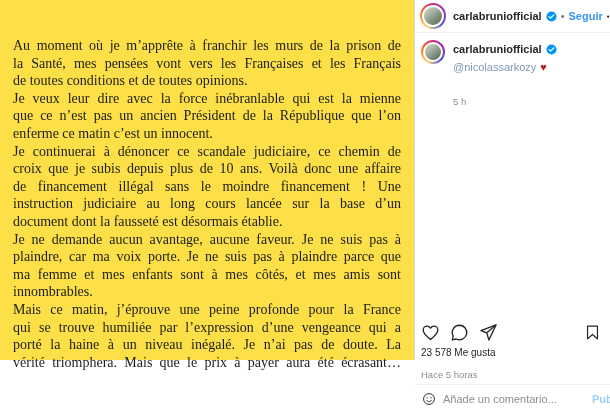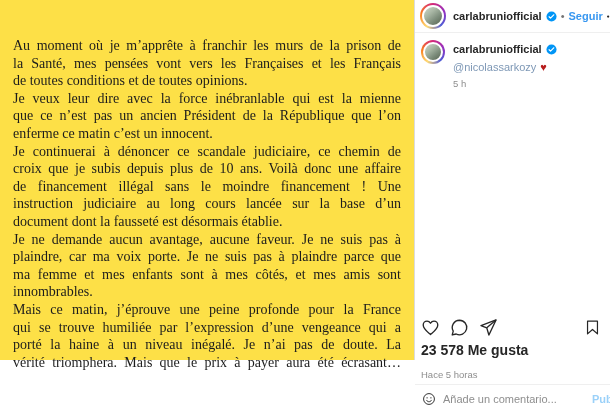--- a/index.html
+++ b/index.html
@@ -36,27 +36,27 @@
   .follow-link { color:#3897f0; font-size:11px; font-weight:700; cursor:pointer; }
   .more-btn { margin-left:auto; border:none; background:none; cursor:pointer;
               display:flex; align-items:center; padding:2px; }
 
   .comments { flex:1; padding:7px 8px 0 6px; overflow:hidden; }
   .caption-row { display:flex; gap:8px; }
   .caption-body { font-size:11px; line-height:14px; color:#262626; padding-top:2px; }
   .caption-line { display:flex; align-items:center; gap:4px; flex-wrap:wrap; }
   .mention { color:#7e98b6; font-size:11px; cursor:pointer; }
   .heart-emoji { color:#b71c1c; font-size:11px; }
-  .cap-time { color:#8e8e8e; font-size:9.5px; margin-top:3px; }
+  .cap-time { color:#8e8e8e; font-size:9.5px; margin-top:21px; }
 
   .footer { flex:none; padding:0 9px 4px 6px; }
   .icon-row { display:flex; align-items:center; gap:10px; padding:3px 0 5px 0; }
   .act-btn { border:none; background:none; padding:0; cursor:pointer; display:flex; }
   .save-btn { margin-left:auto; }
-  .likes { font-size:14px; font-weight:700; color:#262626; }
+  .likes { font-size:10px; font-weight:400; color:#262626; }
   .time-ago { font-size:9.5px; color:#8e8e8e; margin-top:11px; }
 
   .composer { flex:none; height:28px; border-top:1px solid #efefef;
               display:flex; align-items:center; gap:7px; padding:0 8px 0 7px; }
   .composer input { flex:1; border:none; outline:none; font-size:11px;
                     font-family:"Liberation Sans",sans-serif; color:#262626; background:transparent; }
   .composer input::placeholder { color:#8e8e8e; }
   .post-btn { border:none; background:none; color:#9bd1f9; font-size:11px;
               font-weight:600; cursor:pointer; padding:0; }
 </style>

